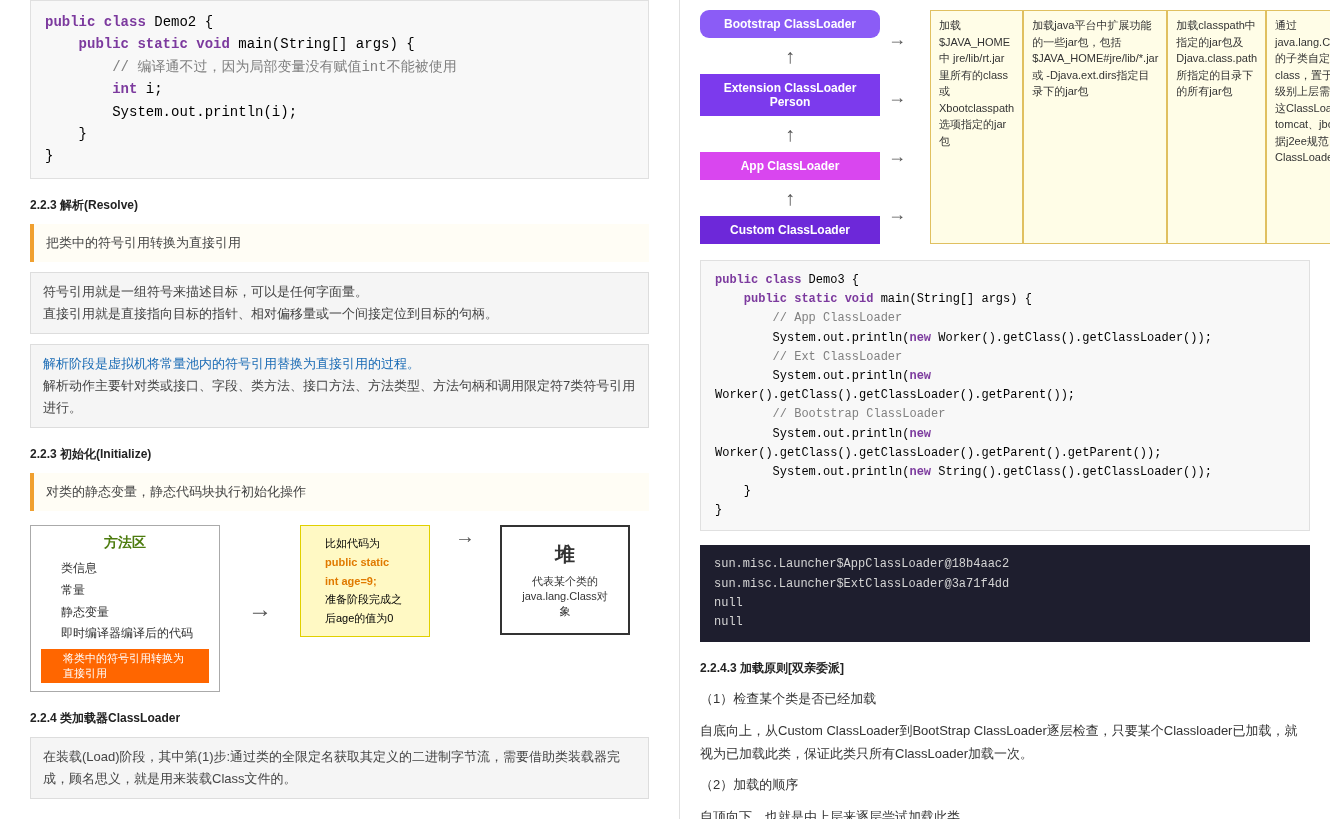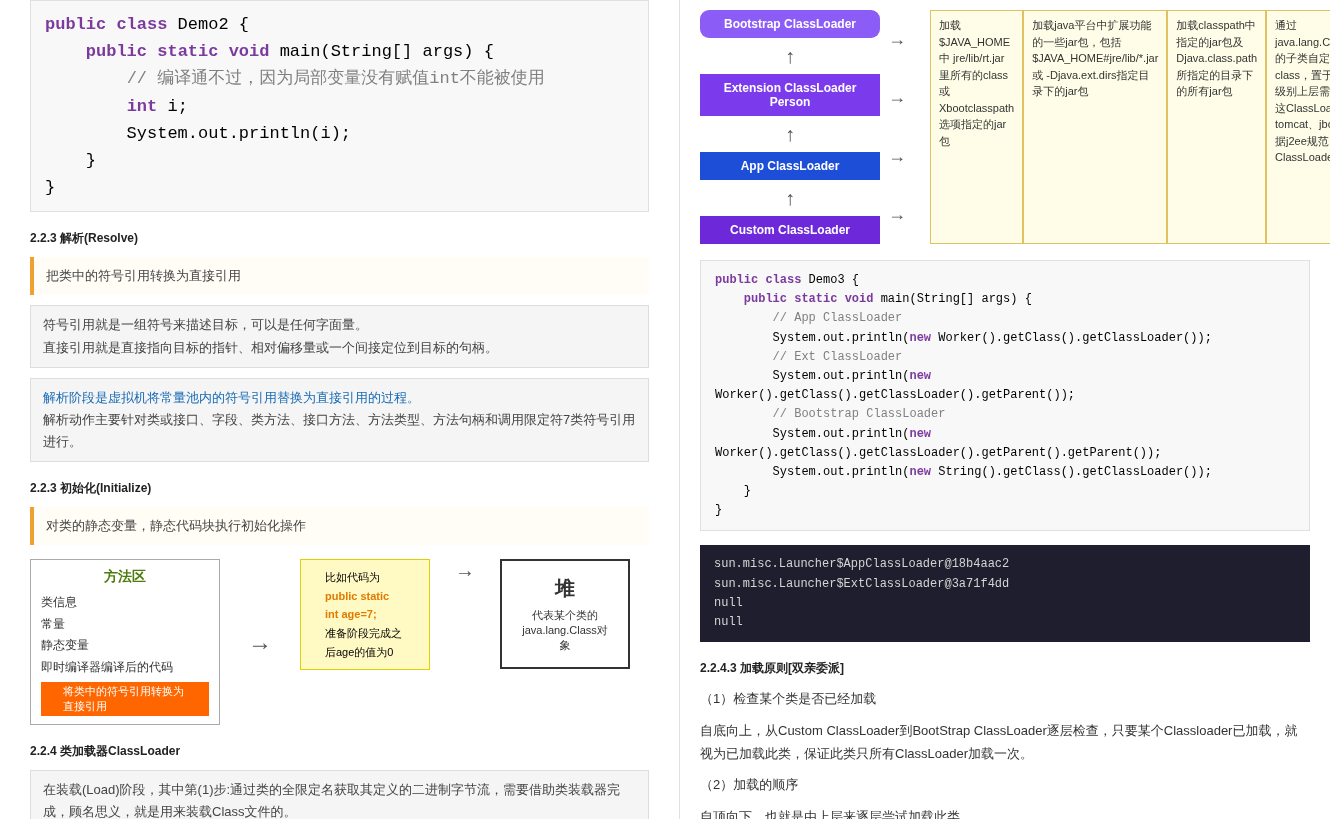--- a/index.html
+++ b/index.html
@@ -24,21 +24,21 @@
       overflow-y: auto;
       background: #fff;
     }
 
     
     .code-block {
       background: #f8f8f8;
       border: 1px solid #e0e0e0;
       padding: 10px 14px;
       font-family: "Consolas", "Courier New", monospace;
-      font-size: 17px;
+      font-size: 14px;
       line-height: 1.6;
       margin-bottom: 14px;
       white-space: pre;
     }
     .code-keyword { color: #7c3a9e; font-weight: bold; }
     .code-comment { color: #808080; }
 
     
     .section-h2 {
       font-size: 12px;
@@ -86,20 +86,21 @@
       color: #4d7c0f;
       font-weight: bold;
       text-align: center;
       font-size: 14px;
       margin-bottom: 6px;
     }
     .method-area-items {
       color: #333;
       font-size: 12px;
       line-height: 1.8;
+      margin-left: 20px;
     }
     .method-area-highlight {
       background: #ff6600;
       color: #fff;
       padding: 2px 22px;
       font-size: 11px;
       margin-top: 4px;
     }
     .arrow-right {
       font-size: 24px;
@@ -146,21 +147,21 @@
       width: 180px;
       padding: 7px 10px;
       text-align: center;
       font-size: 12px;
       font-weight: bold;
       color: #fff;
       position: relative;
     }
     .cl-box-bootstrap { background: #8b5cf6; border-radius: 9px; }
     .cl-box-extension { background: #7c3aed; }
-    .cl-box-app { background: #1d4ed8; }
+    .cl-box-app { background: #d946ef; }
     .cl-box-custom { background: #6d28d9; }
     .cl-arrow-up {
       font-size: 20px;
       color: #555;
       line-height: 1;
     }
     .cl-descriptions {
       flex: 1;
       padding-left: 16px;
       display: flex;
@@ -235,21 +236,21 @@
       <div class="method-area-items">
         类信息<br>常量<br>静态变量<br>即时编译器编译后的代码
       </div>
       <div class="method-area-highlight">将类中的符号引用转换为直接引用</div>
     </div>
 
     <div class="arrow-right">→</div>
 
     <div class="yellow-sticky">
       <span>比如代码为</span><br>
-      <span class="sticky-highlight">public static int age=7;</span><br>
+      <span class="sticky-highlight">public static int age=9;</span><br>
       <span>准备阶段完成之后age的值为0</span>
     </div>
 
     <div style="width:30px; display:flex; align-items:center; justify-content:center; font-size:20px; color:#555;">→</div>
 
     <div class="heap-box">
       <div class="heap-title">堆</div>
       <div style="font-size:11px; color:#333;">
         <span>代表某个类的</span><br>
         <span>java.lang.Class对象</span>

